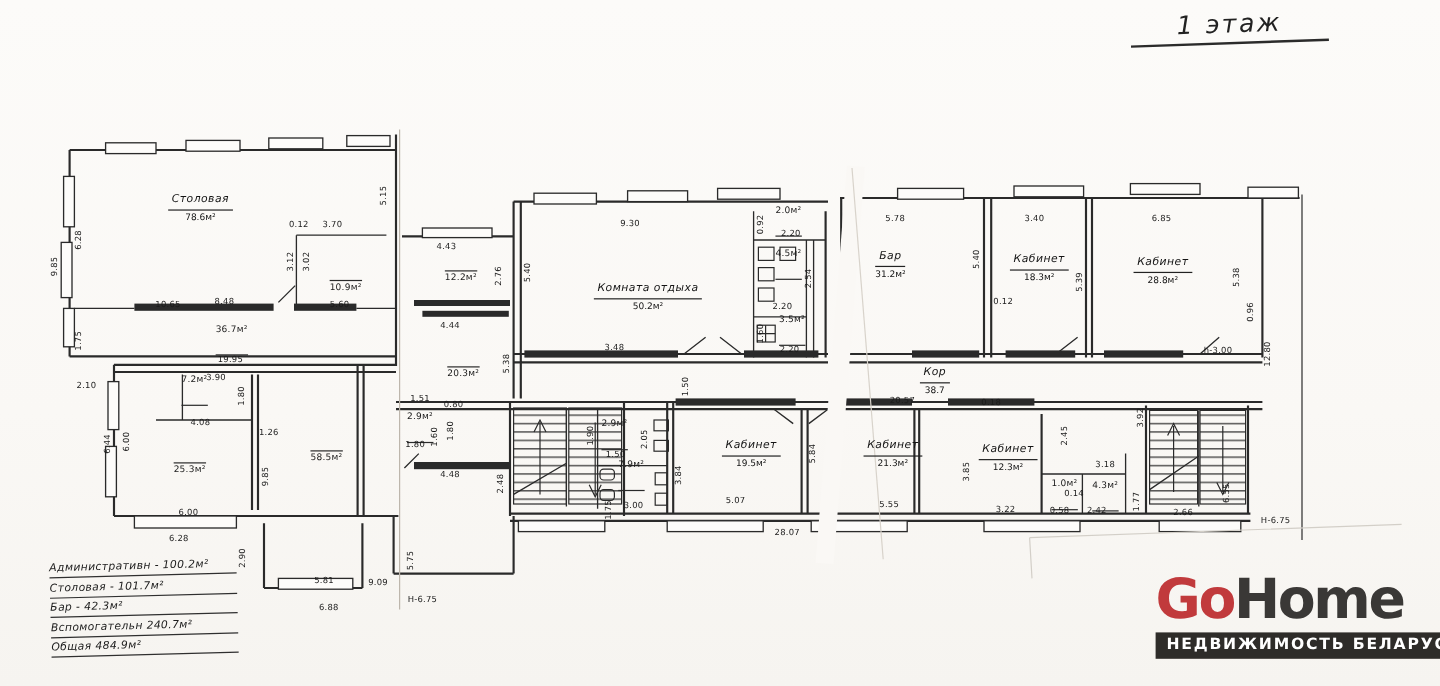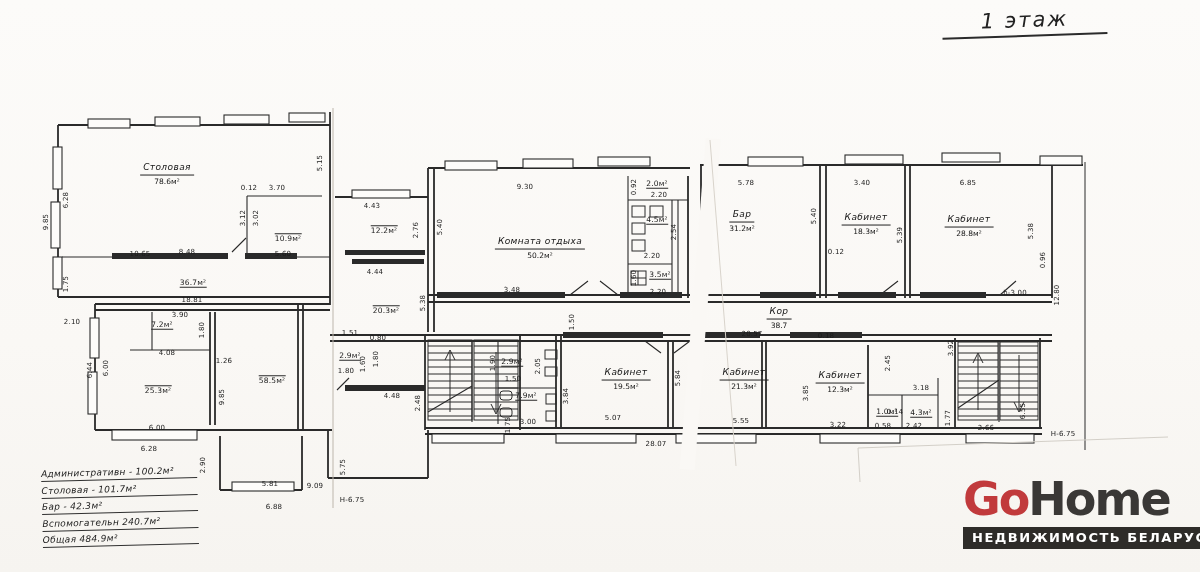--- a/index.html
+++ b/index.html
@@ -4,21 +4,21 @@
 <style>
   html,body{margin:0;padding:0;background:#ffffff;}
   #plan{position:relative;width:1200px;height:572px;overflow:hidden;
         background:linear-gradient(180deg,#fcfbf9 0%,#faf8f5 60%,#f6f4f0 100%);
         font-family:"DejaVu Sans",sans-serif;}
   #lineart{position:absolute;left:0;top:0;}
   .dim{position:absolute;font:7px/1 "DejaVu Sans",sans-serif;color:#1b1b1b;
        white-space:nowrap;letter-spacing:.2px;transform:translate(-50%,-50%);}
   .dim.v{transform:translate(-50%,-50%) rotate(-90deg);}
   .dim.ao{font-size:7.5px;border-top:1px solid #2a2a2a;padding-top:1px;}
-  .dim.au{font-size:7.5px;border-bottom:1px solid #2a2a2a;padding-bottom:0;}
+  .dim.au{font-size:7.5px;border-bottom:1px solid #2a2a2a;padding-bottom:17px;}
   .room{position:absolute;transform:translate(-50%,-50%);text-align:center;color:#141414;}
   .room .rname{display:block;font:italic 9px/1.3 "DejaVu Sans",sans-serif;
        border-bottom:1px solid #222;padding:0 3px 1px;letter-spacing:.4px;white-space:nowrap;}
   .room .rarea{display:block;font:7.5px/1.5 "DejaVu Sans",sans-serif;}
   .plan-title{position:absolute;left:942px;top:8px;width:165px;text-align:center;
        font:italic 21px/1.2 "DejaVu Sans",sans-serif;color:#222;letter-spacing:2px;
        border-bottom:2px solid #2b2b2b;transform:rotate(-2deg);padding-bottom:2px;}
   .legend{position:absolute;left:42px;top:468px;transform:rotate(-1.5deg);}
   .legend-row{font:italic 9px/1 "DejaVu Sans",sans-serif;color:#1c1c1c;
        border-bottom:1px solid #2f2f2f;margin-bottom:4.5px;padding:0 8px 2px 0;
@@ -257,40 +257,40 @@
   <span class="dim" style="left:968px;top:183px">6.85</span>
   <span class="dim v" style="left:814px;top:216px">5.40</span>
   <span class="dim" style="left:836px;top:252px">0.12</span>
   <span class="dim v" style="left:900px;top:235px">5.39</span>
   <span class="dim v" style="left:1031px;top:231px">5.38</span>
   <span class="dim v" style="left:1043px;top:260px">0.96</span>
   <span class="dim" style="left:1015px;top:293px">h-3.00</span>
   <span class="dim v" style="left:1057px;top:295px">12.80</span>
   <span class="dim" style="left:752px;top:334px">20.57</span>
   <span class="dim" style="left:826px;top:336px">0.18</span>
-  <span class="dim" style="left:192px;top:300px">18.81</span>
+  <span class="dim" style="left:192px;top:300px">19.95</span>
   <span class="dim" style="left:180px;top:315px">3.90</span>
   <span class="dim v" style="left:202px;top:330px">1.80</span>
   <span class="dim" style="left:167px;top:353px">4.08</span>
   <span class="dim" style="left:224px;top:361px">1.26</span>
   <span class="dim v" style="left:222px;top:397px">9.85</span>
   <span class="dim" style="left:157px;top:428px">6.00</span>
   <span class="dim" style="left:149px;top:449px">6.28</span>
   <span class="dim v" style="left:203px;top:465px">2.90</span>
   <span class="dim" style="left:270px;top:484px">5.81</span>
   <span class="dim" style="left:315px;top:486px">9.09</span>
   <span class="dim" style="left:274px;top:507px">6.88</span>
   <span class="dim v" style="left:343px;top:467px">5.75</span>
   <span class="dim" style="left:352px;top:500px">Н-6.75</span>
   <span class="dim" style="left:350px;top:333px">1.51</span>
   <span class="dim" style="left:378px;top:338px">0.80</span>
   <span class="dim v" style="left:363px;top:364px">1.60</span>
   <span class="dim v" style="left:376px;top:359px">1.80</span>
   <span class="dim" style="left:346px;top:371px">1.80</span>
-  <span class="dim" style="left:392px;top:396px">4.48</span>
+  <span class="dim" style="left:375px;top:396px">4.48</span>
   <span class="dim v" style="left:418px;top:403px">2.48</span>
   <span class="dim v" style="left:493px;top:363px">1.90</span>
   <span class="dim v" style="left:538px;top:366px">2.05</span>
   <span class="dim" style="left:513px;top:379px">1.50</span>
   <span class="dim v" style="left:508px;top:425px">1.75</span>
   <span class="dim" style="left:528px;top:422px">3.00</span>
   <span class="dim v" style="left:566px;top:396px">3.84</span>
   <span class="dim v" style="left:678px;top:378px">5.84</span>
   <span class="dim" style="left:613px;top:418px">5.07</span>
   <span class="dim" style="left:656px;top:444px">28.07</span>

